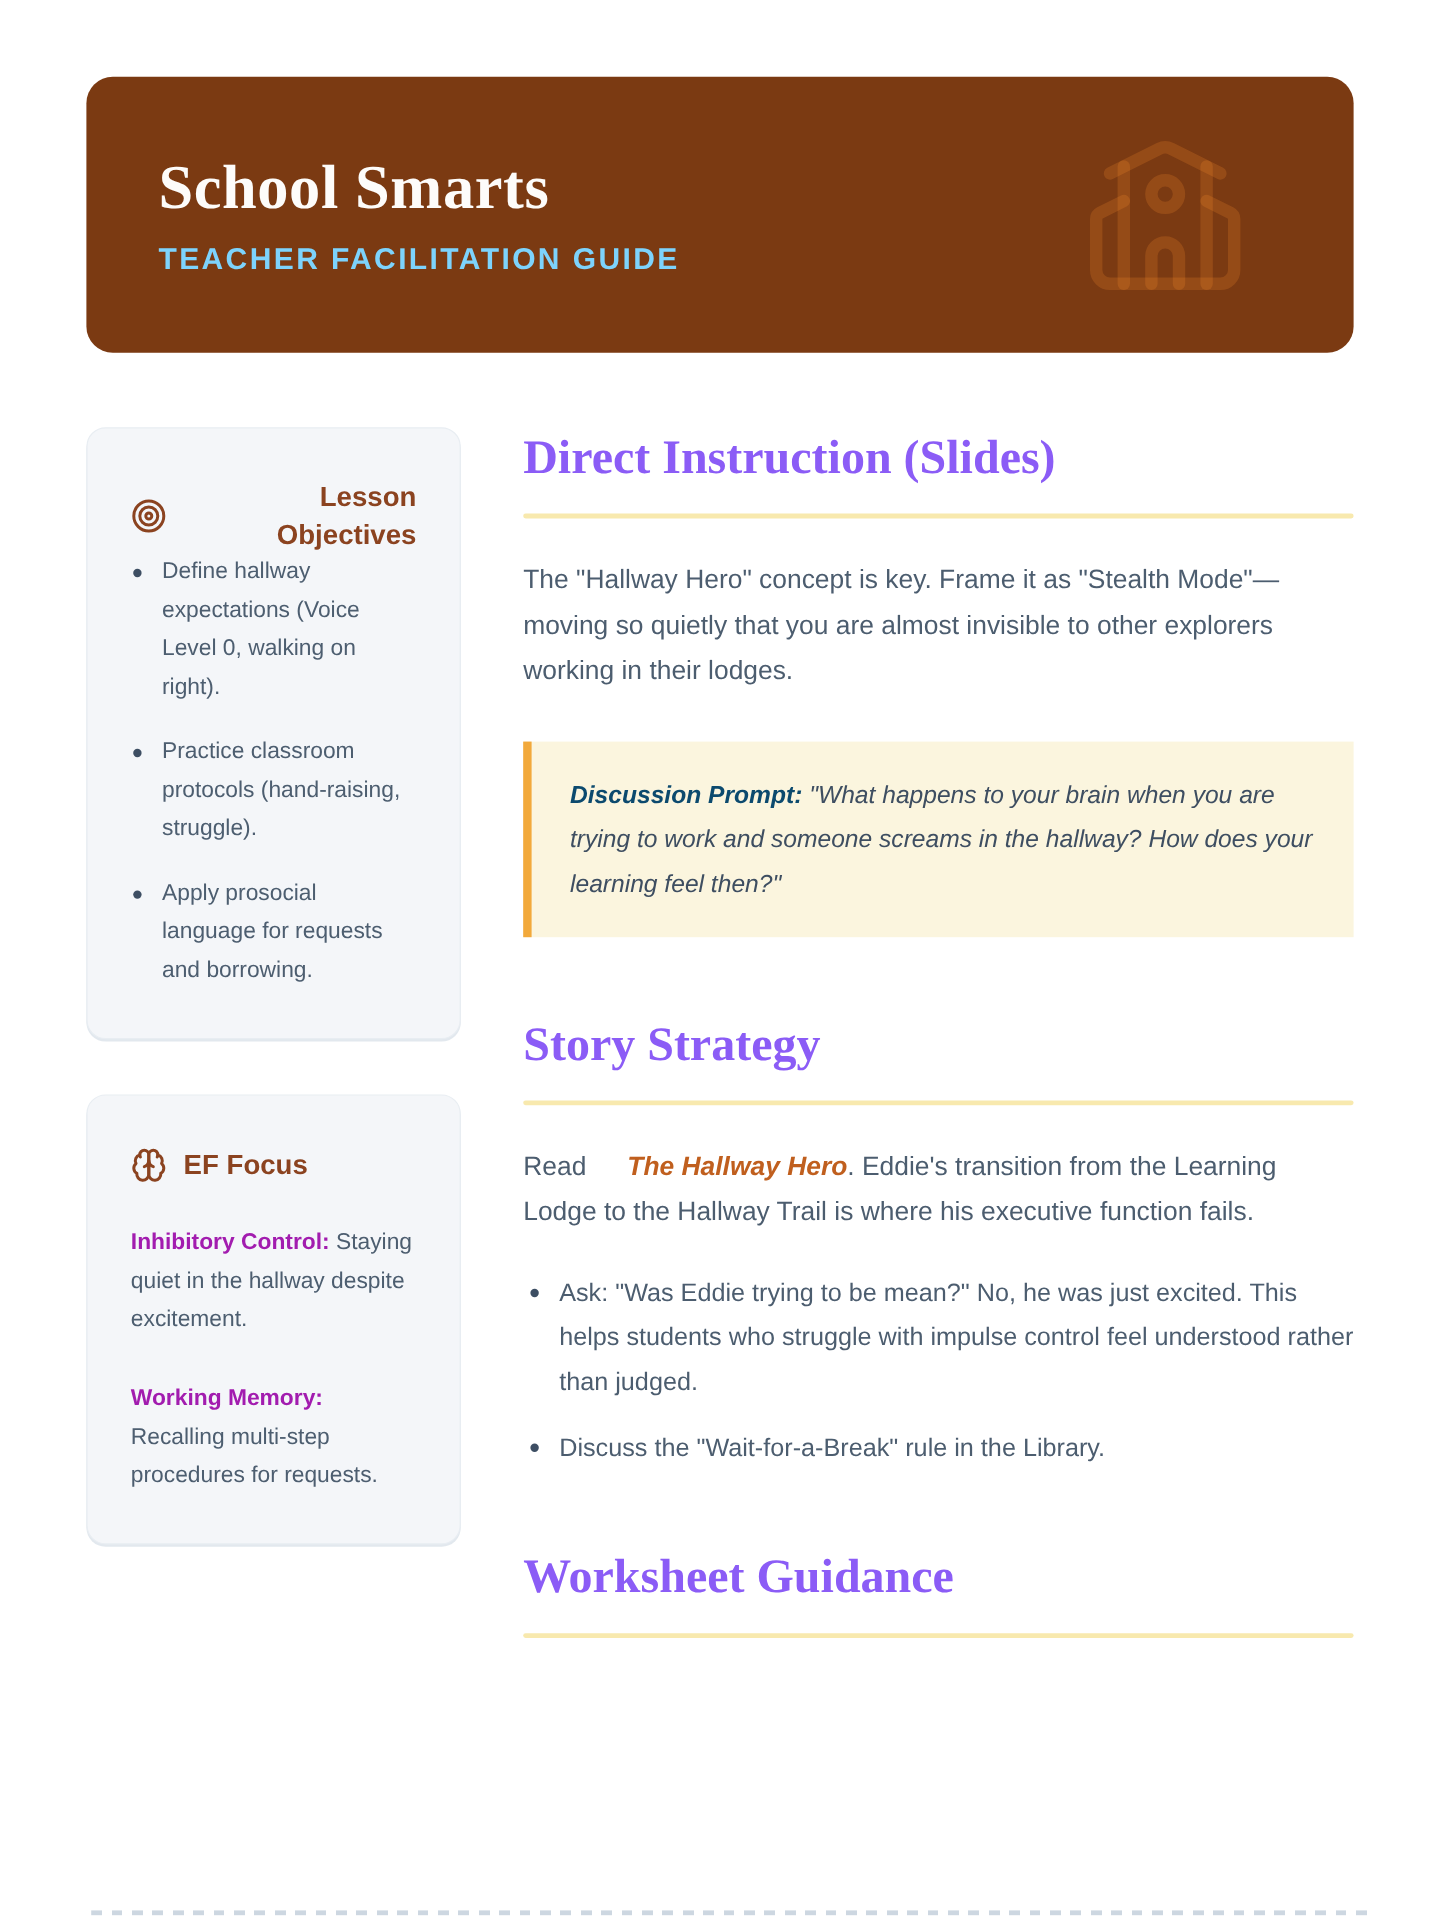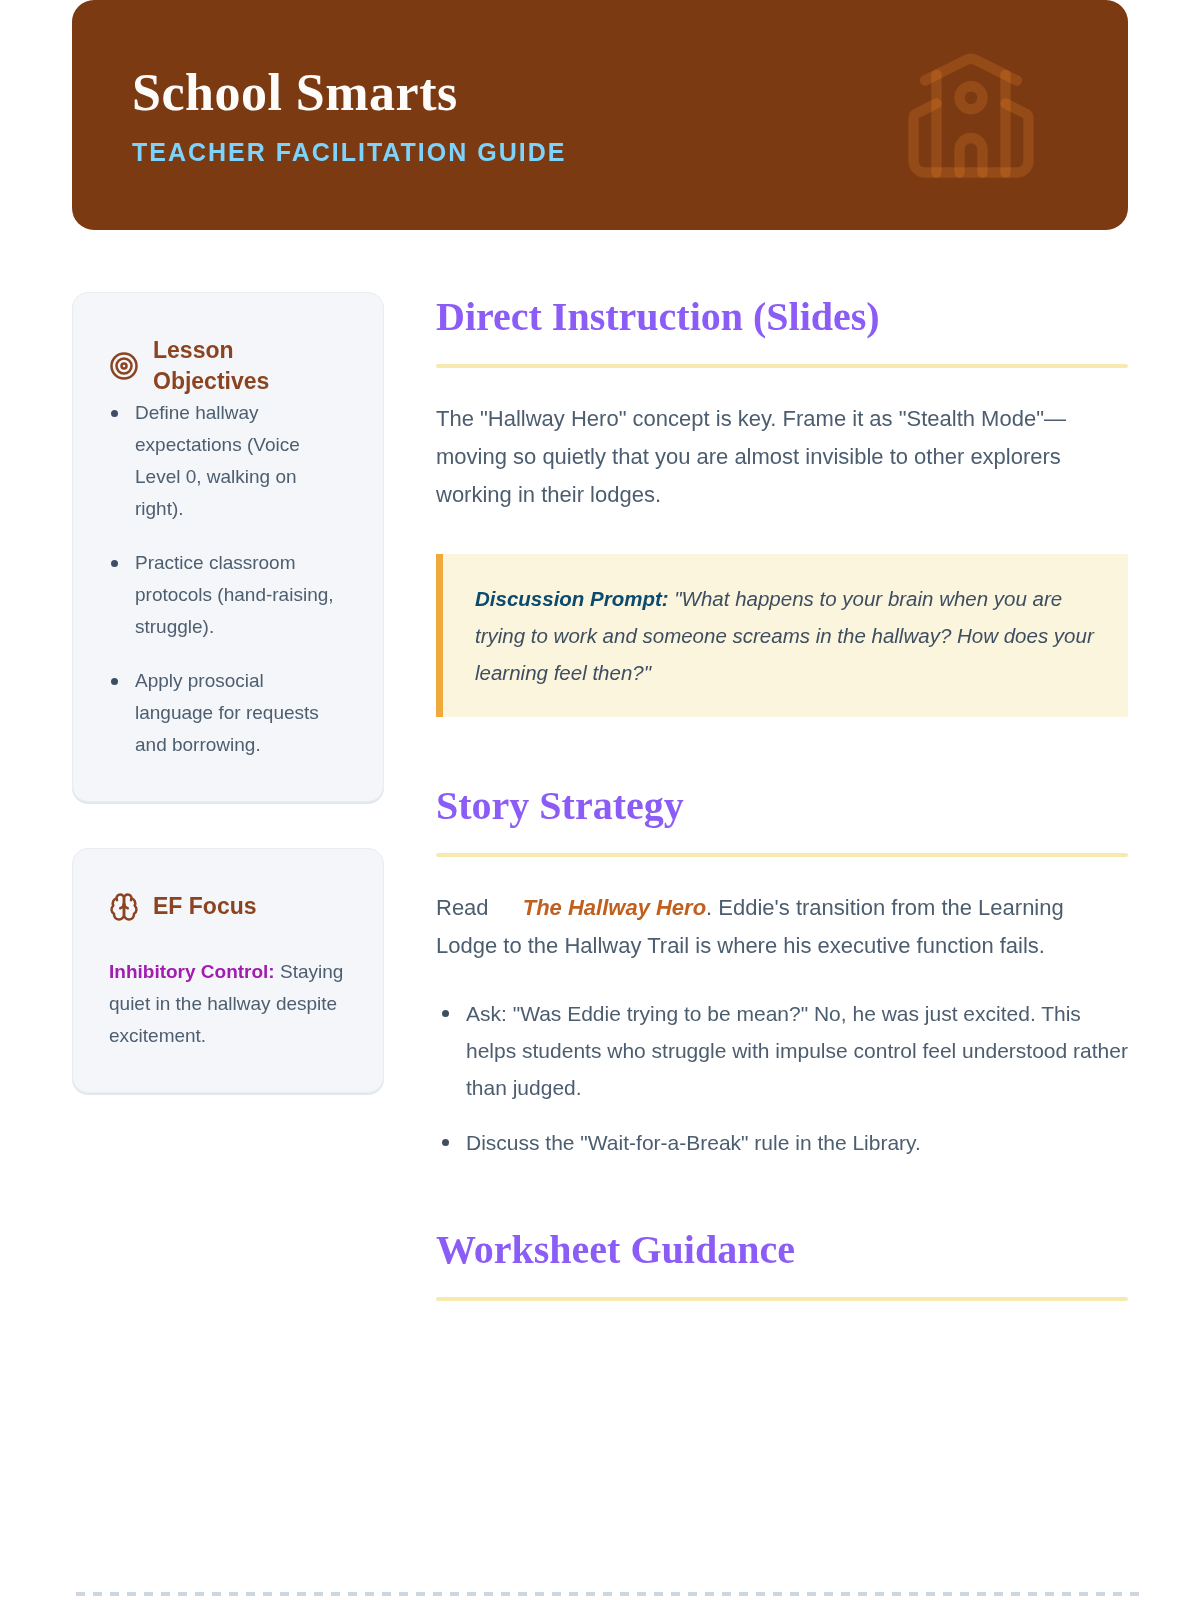--- a/index.html
+++ b/index.html
@@ -5,21 +5,21 @@
   * { margin: 0; padding: 0; box-sizing: border-box; }
   html, body { background: #ffffff; }
   body {
     width: 1200px;
     height: 1600px;
     font-family: "Liberation Sans", "DejaVu Sans", sans-serif;
     color: #4C5D6F;
     position: relative;
     overflow: hidden;
   }
-  .page { width: 1200px; height: 1600px; position: relative; }
+  .page { width: 1200px; height: 1600px; position: relative; padding-top: 64px; }
 
   
   .hero {
     margin: 0 72px;
     height: 230px;
     background: #7B3A12;
     border-radius: 22px;
     display: flex;
     align-items: center;
     justify-content: space-between;
@@ -65,20 +65,21 @@
   }
   .card + .card { margin-top: 46px; }
   .card-title {
     display: flex;
     align-items: center;
     gap: 14px;
     color: #8B4320;
     font-size: 23px;
     font-weight: bold;
     line-height: 1.35;
+    text-align: right;
   }
   .card-title .ticon { flex: 0 0 auto; color: #8B4320; }
   .card-title .ticon svg { width: 30px; height: 30px; display: block; }
 
   .card ul { list-style: none; }
   .card ul li {
     position: relative;
     padding-left: 26px;
     font-size: 19px;
     line-height: 32px;
@@ -220,20 +221,24 @@
               <path d="M17.599 6.5a3 3 0 0 0 .399-1.375"></path>
               <path d="M6.003 5.125A3 3 0 0 0 6.401 6.5"></path>
             </svg>
           </span>
           <span>EF Focus</span>
         </h3>
         <p class="ef-entry">
           <strong>Inhibitory Control:</strong>
           <span>Staying quiet in the hallway despite excitement.</span>
         </p>
+        <p class="ef-entry">
+          <strong>Working Memory:</strong>
+          <span>Recalling multi-step procedures for requests.</span>
+        </p>
       </section>
 
     </aside>
 
     <main class="main">
 
       <section class="section">
         <h2>Direct Instruction (Slides)</h2>
         <div class="rule"></div>
         <p class="body-p">The "Hallway Hero" concept is key. Frame it as "Stealth Mode"—moving so quietly that you are almost invisible to other explorers working in their lodges.</p>

